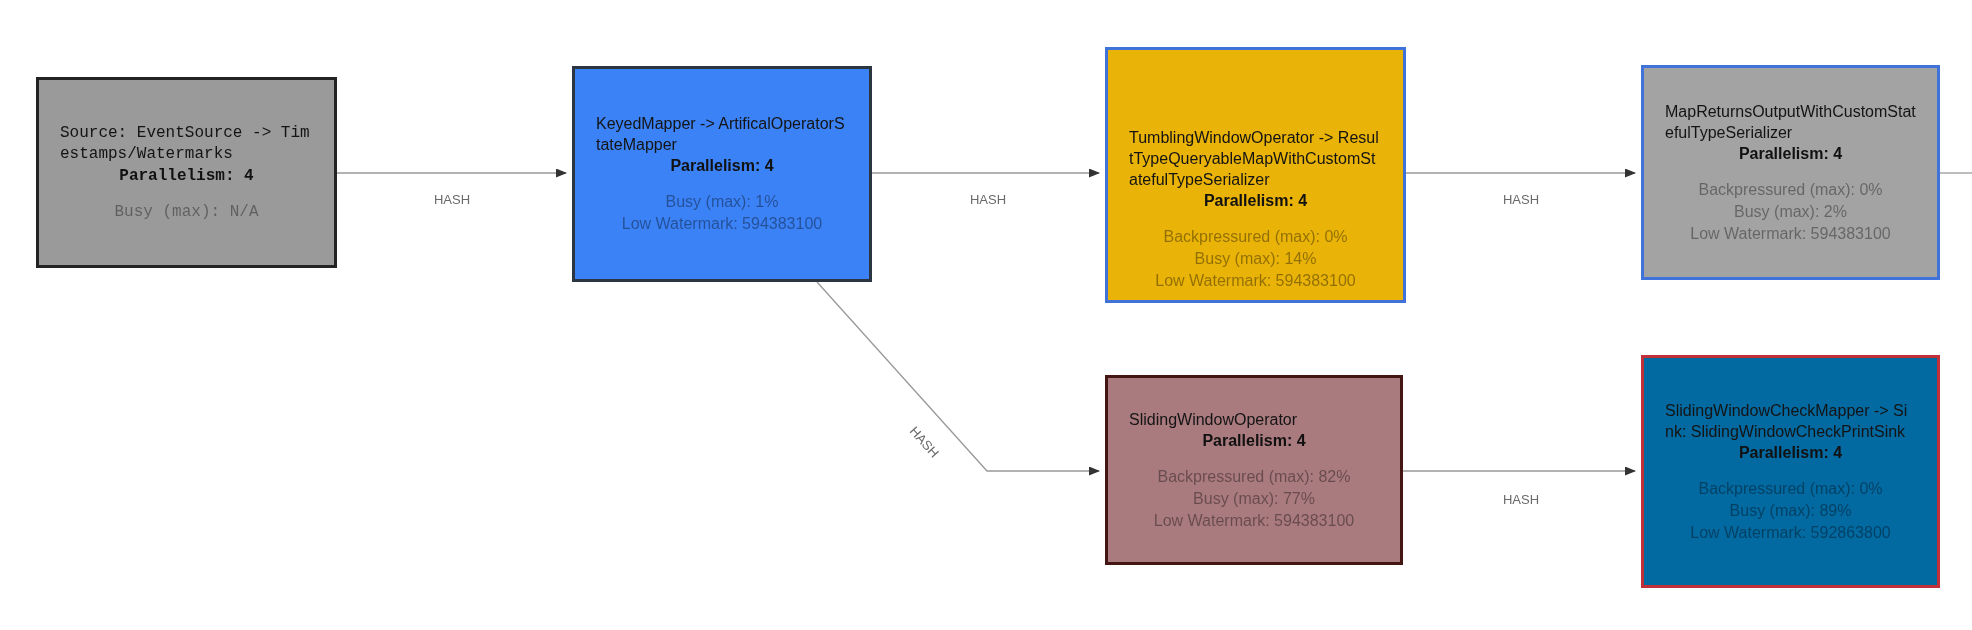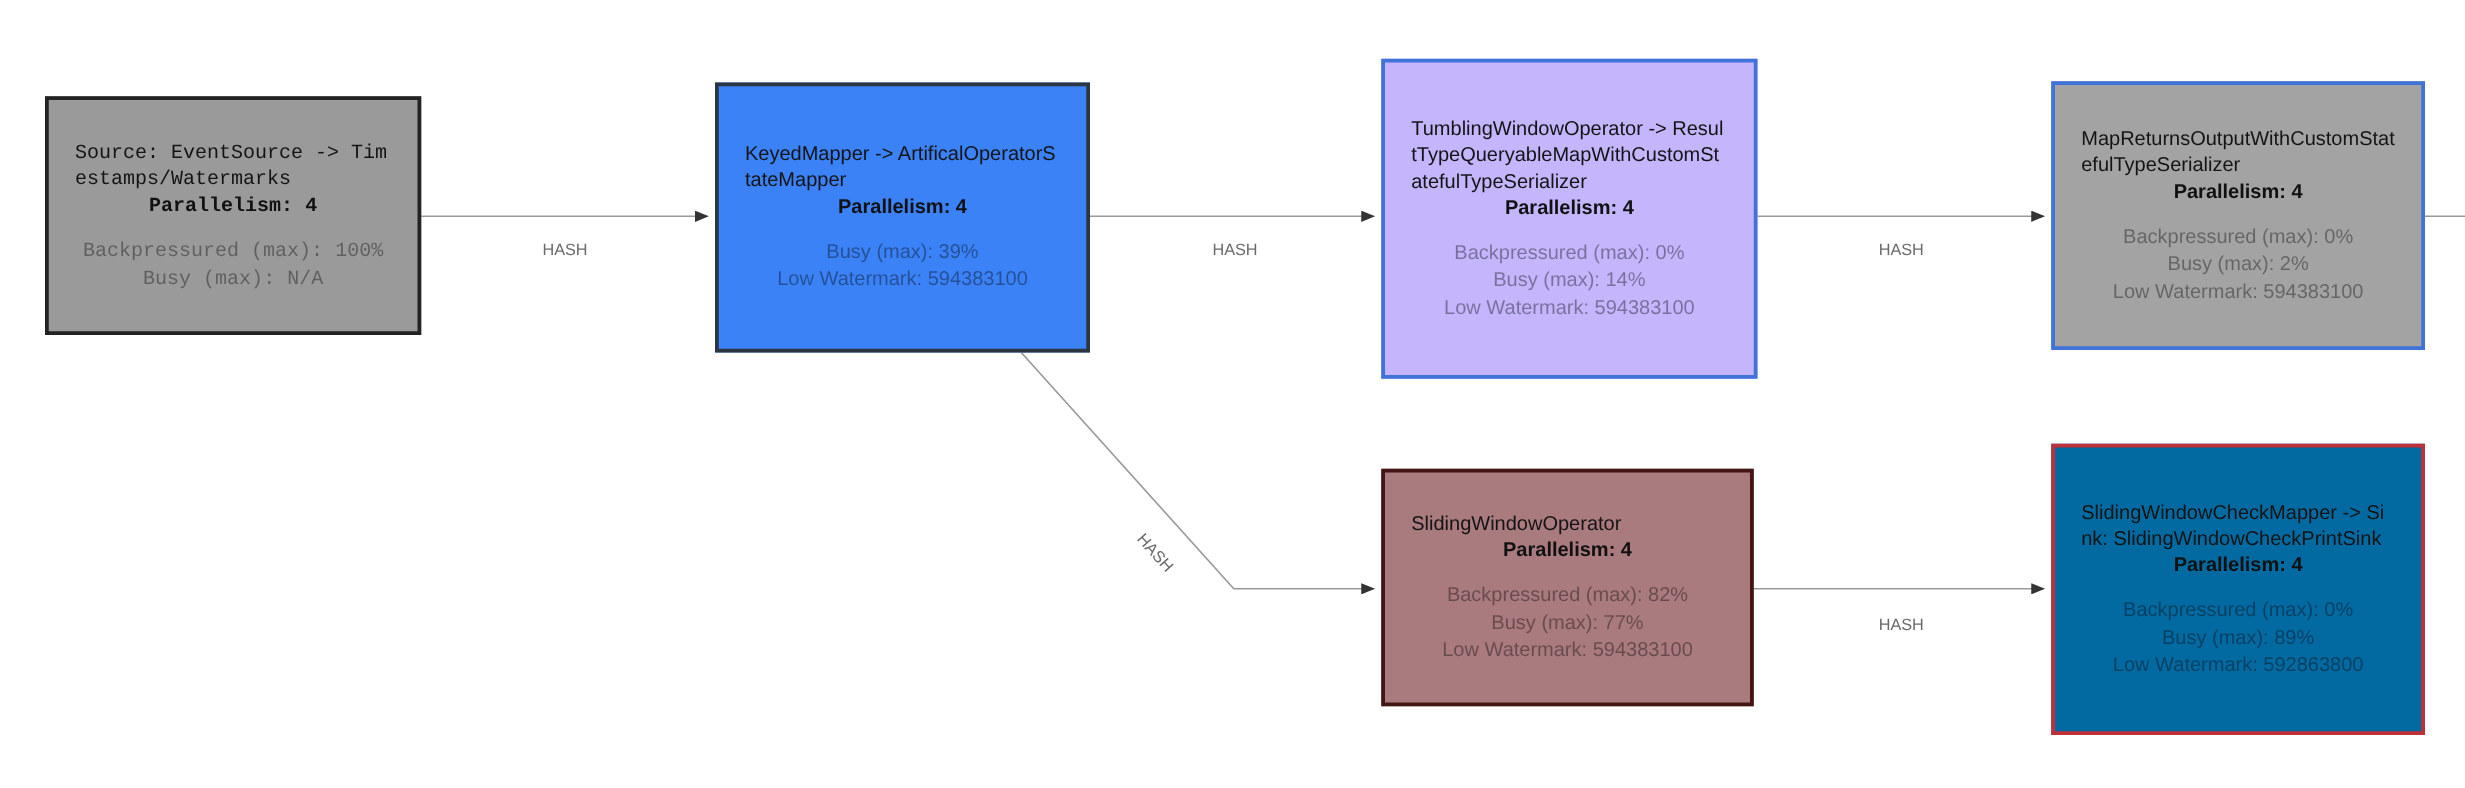--- a/index.html
+++ b/index.html
@@ -98,35 +98,34 @@
     <text class="edge-label" x="921" y="445" text-anchor="middle" transform="rotate(48 921 445)">HASH</text>
 
     <line class="edge-line" x1="1403" y1="471" x2="1635" y2="471" marker-end="url(#arrow)"></line>
     <text class="edge-label" x="1521" y="504" text-anchor="middle">HASH</text>
   </svg>
 
   <div class="node n0" style="background: rgb(154, 154, 154); border-color: rgb(35, 35, 35); font-family: Liberation Mono, monospace;">
     <div class="node-name">Source: EventSource -&gt; Timestamps/Watermarks</div>
     <div class="node-parallelism">Parallelism: 4</div>
     <div class="node-metrics">
-      <div>Backpressured (max): 100%</div>
       <div>Busy (max): N/A</div>
     </div>
   </div>
 
   <div class="node n1" style="background: #3b82f6; border-color: rgb(44, 54, 66);">
     <div class="node-name">KeyedMapper -&gt; ArtificalOperatorStateMapper</div>
     <div class="node-parallelism">Parallelism: 4</div>
     <div class="node-metrics">
-      <div>Busy (max): 39%</div>
+      <div>Busy (max): 1%</div>
       <div>Low Watermark: 594383100</div>
     </div>
   </div>
 
-  <div class="node n2" style="background: #c4b5fd; border-color: rgb(63, 115, 218);">
+  <div class="node n2" style="background: #eab308; border-color: rgb(63, 115, 218); justify-content: flex-end;">
     <div class="node-name">TumblingWindowOperator -&gt; ResultTypeQueryableMapWithCustomStatefulTypeSerializer</div>
     <div class="node-parallelism">Parallelism: 4</div>
     <div class="node-metrics">
       <div>Backpressured (max): 0%</div>
       <div>Busy (max): 14%</div>
       <div>Low Watermark: 594383100</div>
     </div>
   </div>
 
   <div class="node n3" style="background: #a3a3a3; border-color: rgb(63, 115, 218);">

